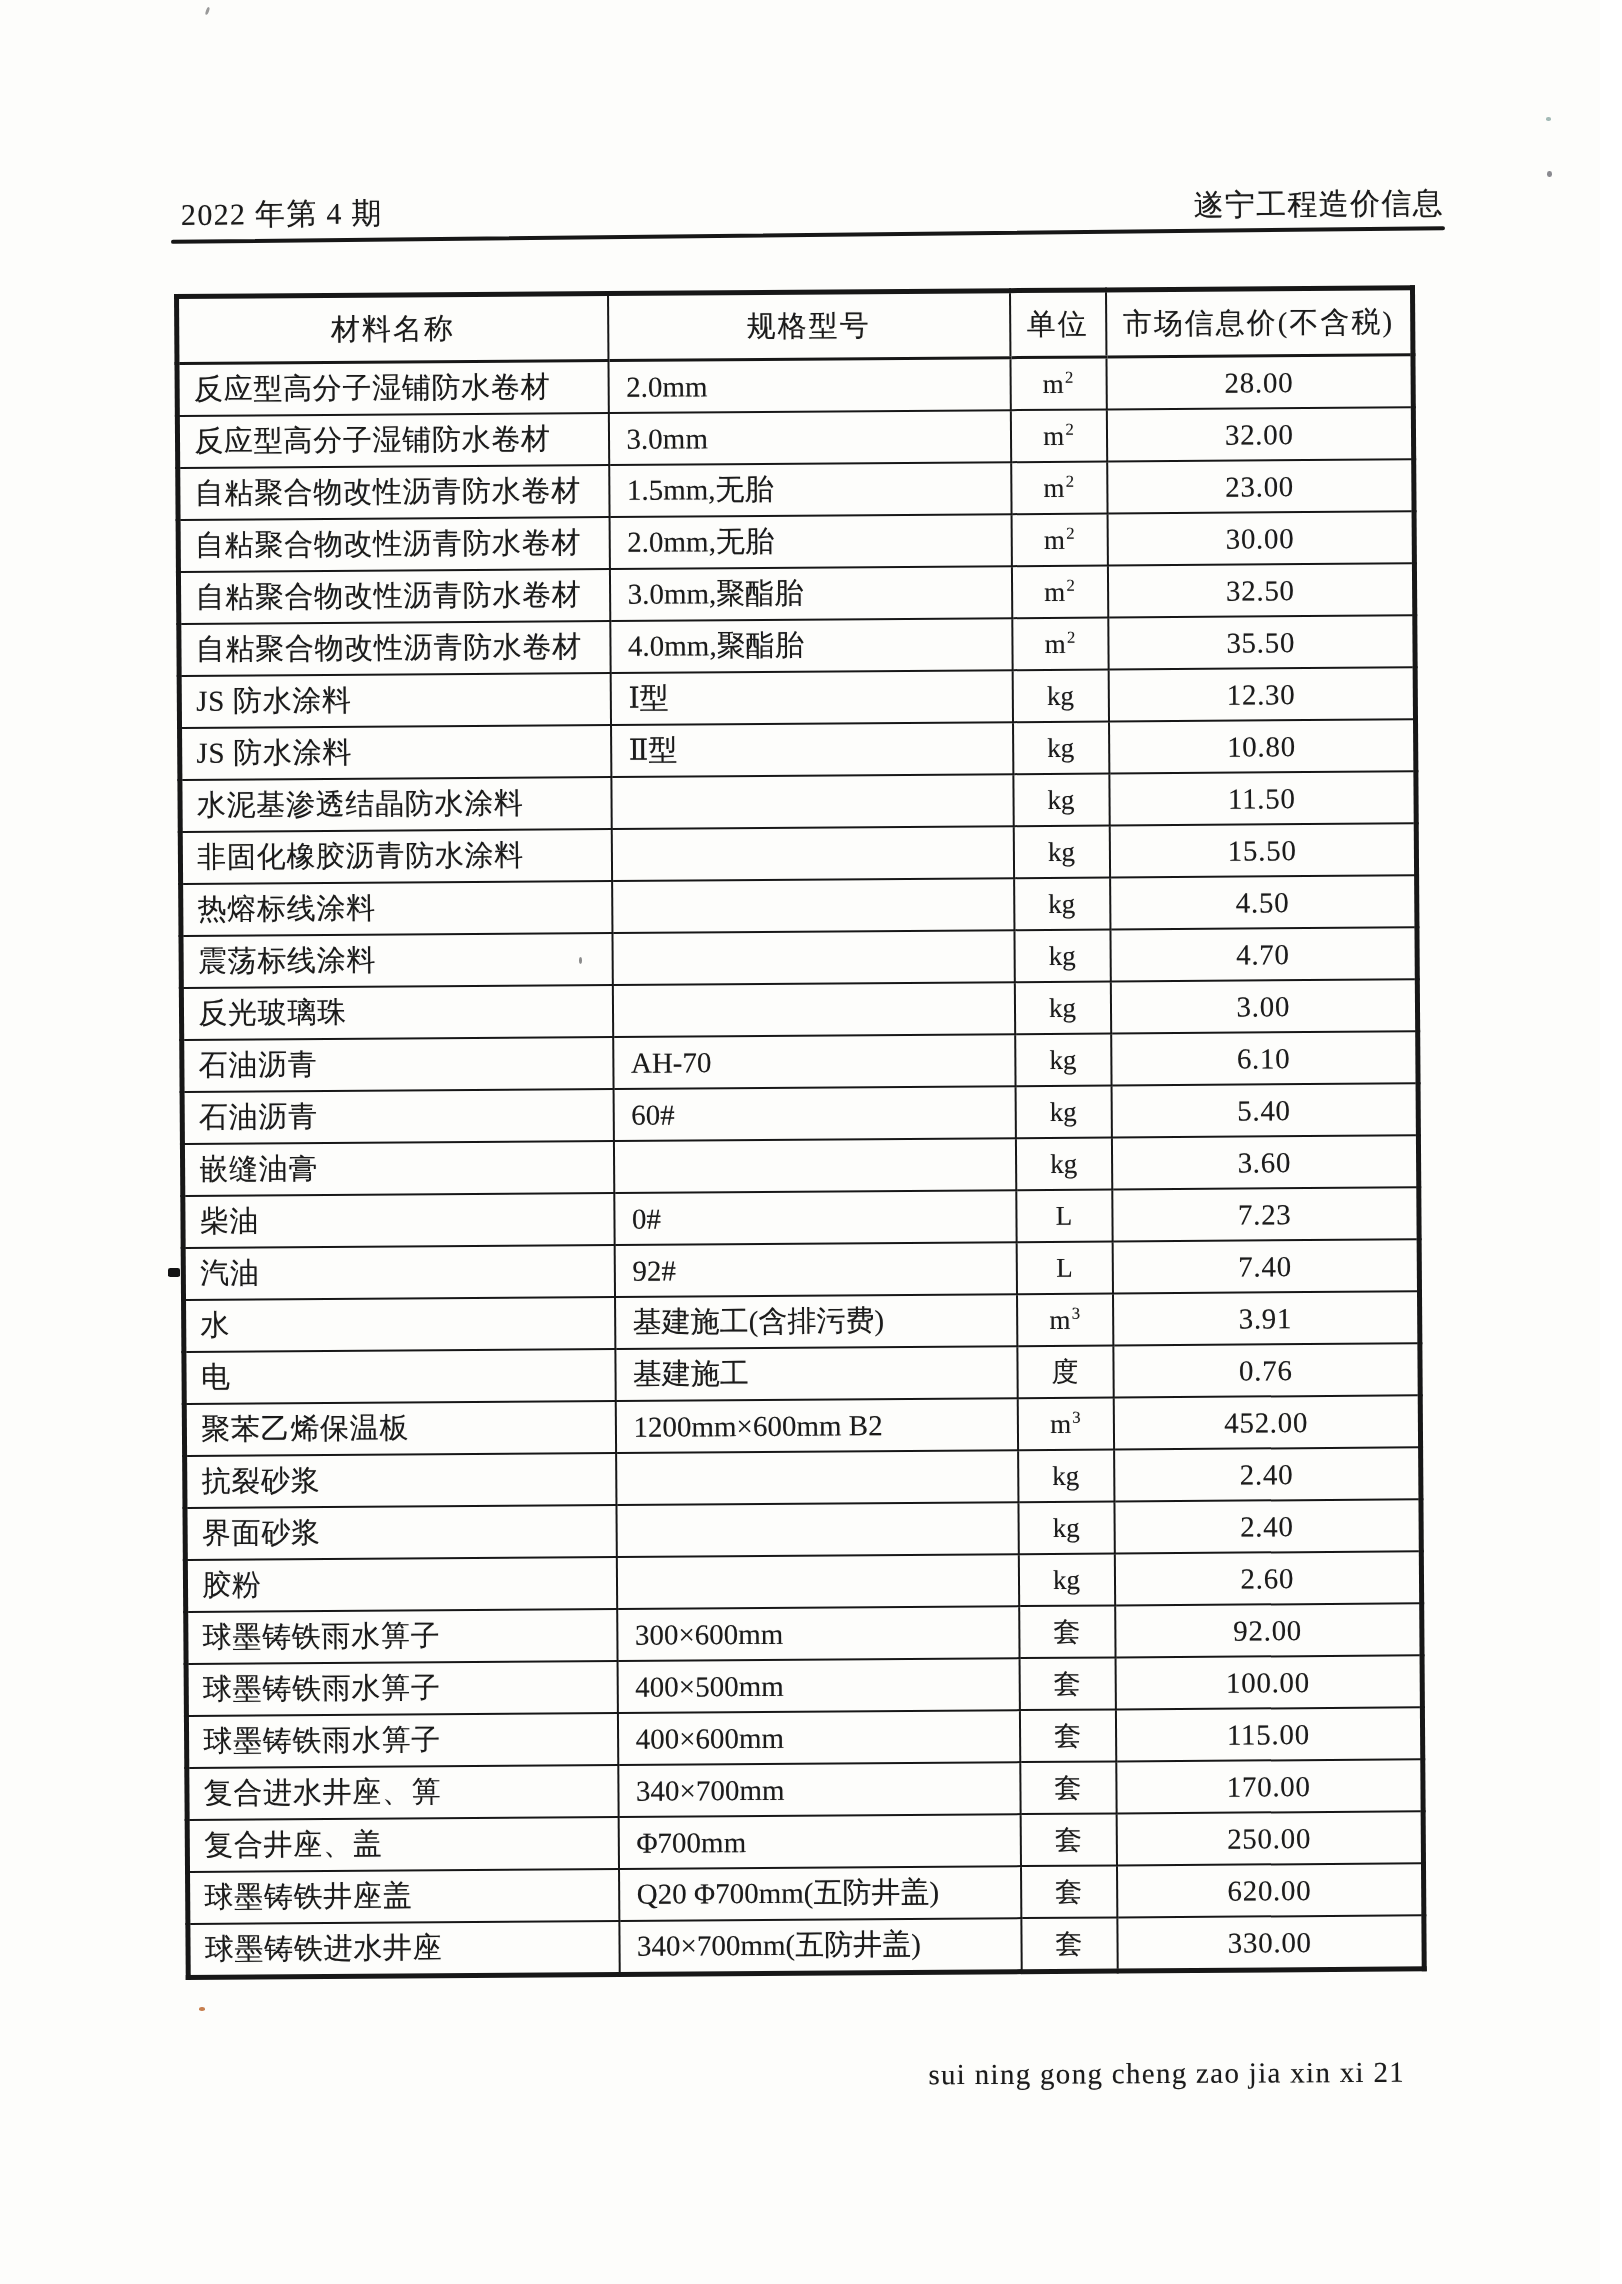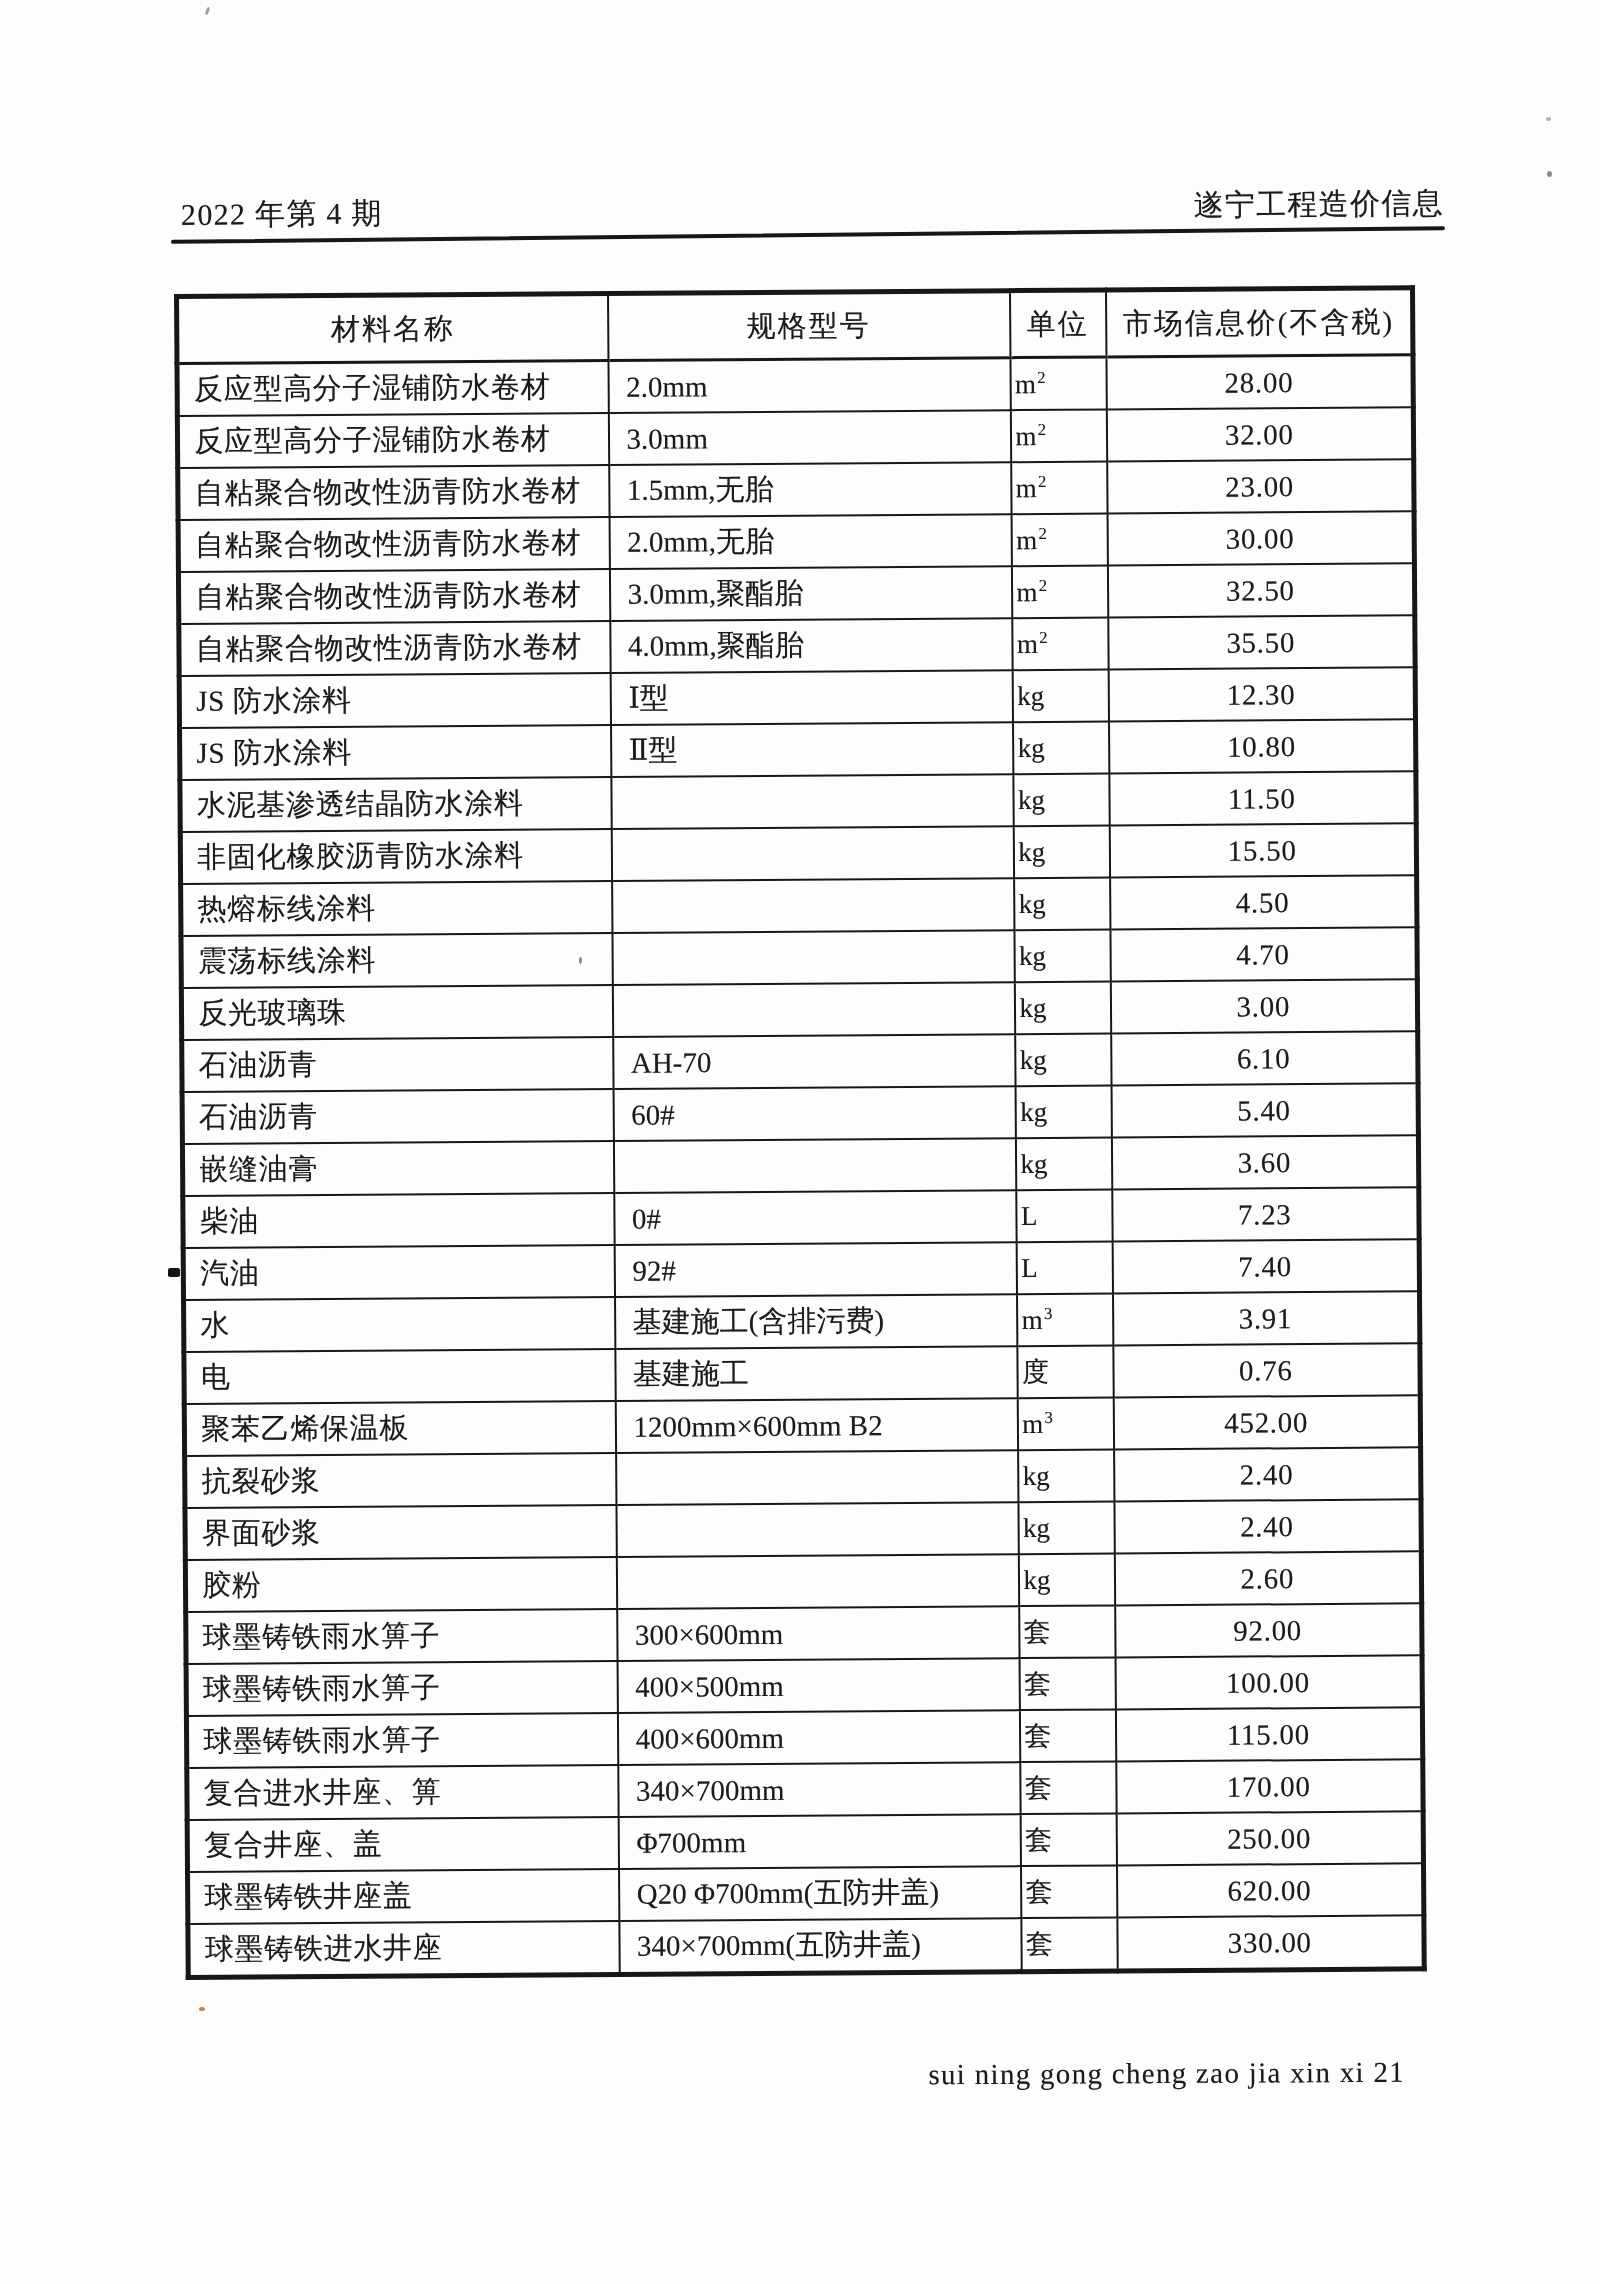--- a/index.html
+++ b/index.html
@@ -79,21 +79,21 @@
     vertical-align: middle;
     border: 2.6px solid #171717;
     border-left-width: 2px;
     border-right-width: 2px;
     padding: 0 3.9px;
     overflow: hidden;
     white-space: nowrap;
   }
   .price-table td.cell-name  { text-align: left; padding-left: 14.3px; letter-spacing: 0.7px; }
   .price-table td.cell-spec  { text-align: left; padding-left: 17px; }
-  .price-table td.cell-unit  { text-align: left; font-size: 27px; }
+  .price-table td.cell-unit  { text-align: center; font-size: 27px; }
   .price-table td.cell-price { text-align: center; letter-spacing: 0.7px; }
   .unit-sup {
     font-size: 0.62em;
     position: relative;
     top: -0.55em;
     margin-left: 1.3px;
   }
   
   .page-footer {
     position: absolute;

